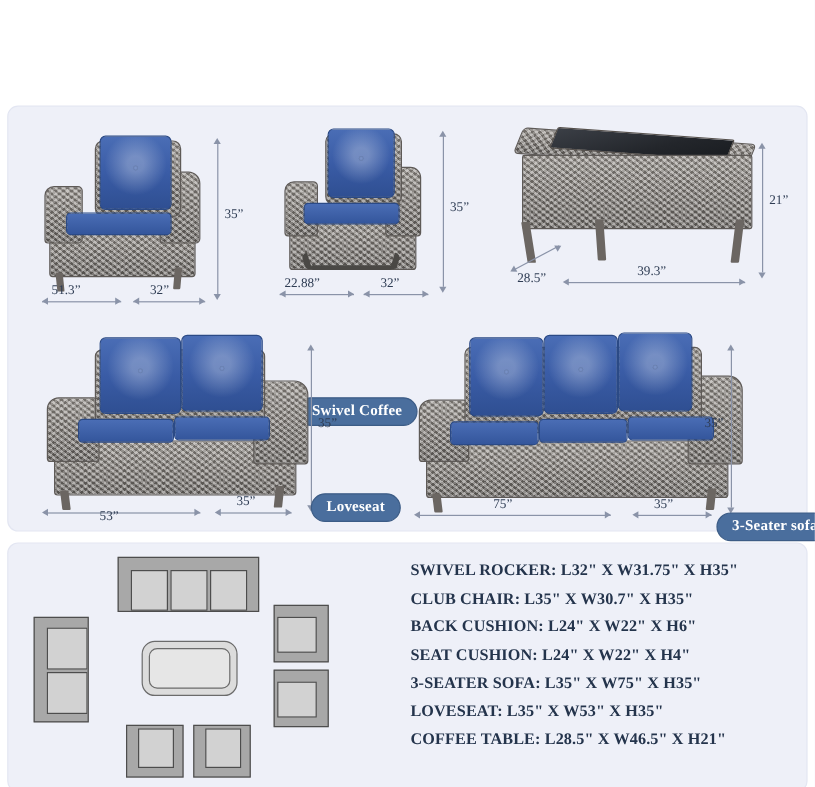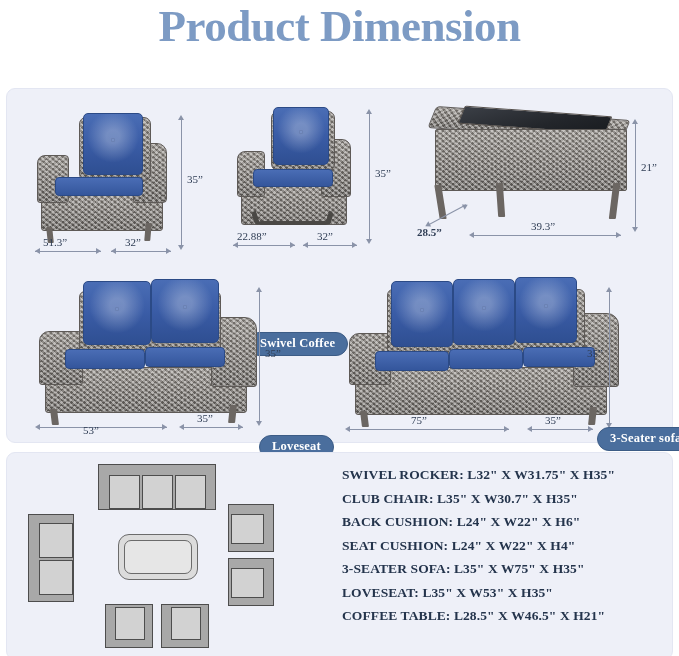--- a/index.html
+++ b/index.html
@@ -115,21 +115,20 @@
   }
   .lp-table-inner{
     position:absolute;left:5px;top:5px;right:5px;bottom:5px;
     background:#e6e6e6;border:1.2px solid #6b6b6b;border-radius:7px;
   }
 </style>
 </head>
 <body>
 
 <div class="header">
-  <div class="title">Product Dimension</div>
 </div>
 
 <div class="panel" id="panel-products">
 
   <div class="cell" style="left:14px;top:10px;width:200px;height:160px;">
 
     <div class="furn">
       <div class="wicker" style="position:absolute;left:20px;top:88px;width:120px;height:42px;border-radius:3px;"></div>
       <div class="wicker" style="position:absolute;left:16px;top:56px;width:30px;height:46px;border-radius:8px 4px 4px 3px;"></div>
       <div class="wicker" style="position:absolute;left:112px;top:44px;width:32px;height:58px;border-radius:6px 10px 4px 3px;"></div>
@@ -195,21 +194,21 @@
       <div class="wicker" style="position:absolute;left:18px;top:14px;width:198px;height:20px;border-radius:4px;transform:skewX(-22deg) skewY(4deg);"></div>
       <div class="glass" style="left:48px;top:12px;width:150px;height:16px;transform:skewX(-22deg) skewY(4deg);"></div>
       <div class="wicker" style="position:absolute;left:24px;top:30px;width:190px;height:60px;border-radius:2px;"></div>
       <div class="leg" style="left:26px;top:86px;width:7px;height:34px;transform:skewX(9deg);"></div>
       <div class="leg" style="left:86px;top:84px;width:7px;height:34px;transform:skewX(4deg);"></div>
       <div class="leg" style="left:200px;top:84px;width:7px;height:36px;transform:skewX(-7deg);"></div>
     </div>
     <div class="diag" style="left:16px;top:126px;width:44px;transform:rotate(-28deg);"></div>
     <div class="arrow l" style="left:14px;top:123px;transform:rotate(-28deg);"></div>
     <div class="arrow r" style="left:52px;top:104px;transform:rotate(-28deg);"></div>
-    <div class="dim" style="left:6px;top:127px;font-weight:bold;">28.5”</div>
+    <div class="dim" style="left:20px;top:127px;">28.5”</div>
     <div class="dimline h" style="left:60px;top:136px;width:150px;"></div>
     <div class="arrow l" style="left:58px;top:133px;"></div>
     <div class="arrow r" style="left:205px;top:133px;"></div>
     <div class="dim" style="left:120px;top:121px;">39.3”</div>
     <div class="dimline v" style="left:224px;top:24px;height:104px;"></div>
     <div class="arrow u" style="left:221px;top:20px;"></div>
     <div class="arrow d" style="left:221px;top:128px;"></div>
     <div class="dim" style="left:230px;top:62px;">21”</div>
   </div>
   <div class="labelrow" style="left:500px;top:242px;">
@@ -235,21 +234,21 @@
     <div class="dim" style="left:62px;top:155px;">53”</div>
     <div class="dimline h" style="left:160px;top:158px;width:62px;"></div>
     <div class="arrow l" style="left:158px;top:155px;"></div>
     <div class="arrow r" style="left:217px;top:155px;"></div>
     <div class="dim" style="left:176px;top:143px;">35”</div>
     <div class="dimline v" style="left:238px;top:22px;height:130px;"></div>
     <div class="arrow u" style="left:235px;top:18px;"></div>
     <div class="arrow d" style="left:235px;top:152px;"></div>
     <div class="dim" style="left:244px;top:78px;">35”</div>
   </div>
-  <div class="labelrow" style="left:252px;top:346px;">
+  <div class="labelrow" style="left:252px;top:322px;">
     <span class="pill">Loveseat</span>
   </div>
 
   <div class="cell" style="left:330px;top:180px;width:300px;height:165px;">
     <div class="furn">
       <div class="wicker" style="position:absolute;left:18px;top:98px;width:250px;height:46px;border-radius:3px;"></div>
       <div class="wicker" style="position:absolute;left:12px;top:64px;width:40px;height:50px;border-radius:10px 5px 3px 3px;"></div>
       <div class="wicker" style="position:absolute;left:236px;top:44px;width:44px;height:72px;border-radius:6px 12px 3px 3px;"></div>
       <div class="wicker" style="position:absolute;left:50px;top:20px;width:196px;height:70px;border-radius:6px;"></div>
       <div class="cushion" style="left:54px;top:12px;width:60px;height:64px;"></div>

